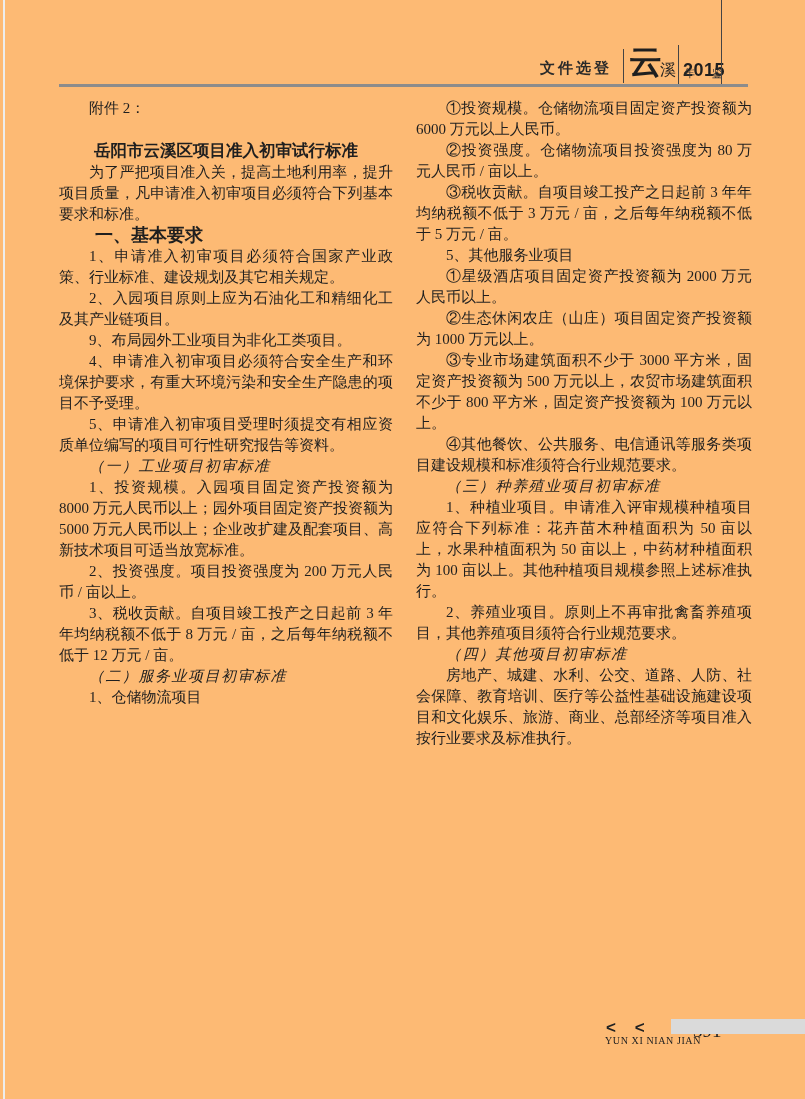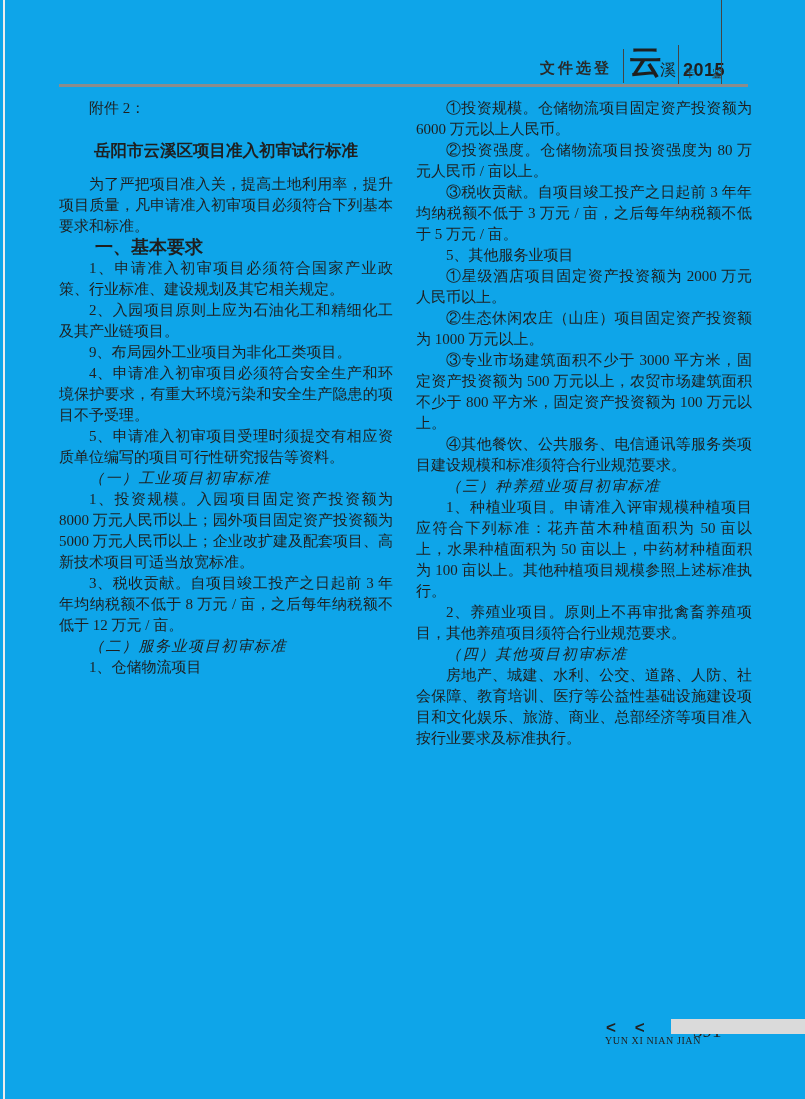--- a/index.html
+++ b/index.html
@@ -1,19 +1,19 @@
 <!DOCTYPE html>
 <html><head>
 <meta charset="utf-8">
 <style>
   html,body { margin:0; padding:0; background:#ffffff; }
   .page {
     position:relative;
     width:805px; height:1099px;
-    background:#0ea5e9;
+    background:#fdba74;
     overflow:hidden;
     color:#1f1f1f;
     font-family:"Liberation Serif","DejaVu Serif",serif;
   }
   .scan-edge {
     position:absolute; left:3px; top:0; width:2px; height:100%;
     background:#ededed;
   }
   
   .hdr-section {
@@ -55,21 +55,21 @@
     margin:0;
     font-size:15px; line-height:21px;
     text-align:justify;
     color:#1f1f1f;
   }
   .col p.attachment { text-indent:2em; margin-bottom:19px; }
   .col p.title {
     text-align:center; text-indent:0;
     font-family:"Liberation Sans","DejaVu Sans",sans-serif;
     font-weight:bold; font-size:16.5px; line-height:24px;
-    margin-bottom:12px;
+    margin-bottom:0;
   }
   .col p.h1 {
     text-indent:2em;
     font-family:"Liberation Sans","DejaVu Sans",sans-serif;
     font-weight:bold; font-size:18px;
   }
   .col p.kai {
     text-indent:2em; font-style:italic; letter-spacing:1.5px;
   }
   .col p.para { text-indent:2em; }
@@ -116,20 +116,21 @@
       <p class="title">岳阳市云溪区项目准入初审试行标准</p>
       <p class="para">为了严把项目准入关，提高土地利用率，提升项目质量，凡申请准入初审项目必须符合下列基本要求和标准。</p>
       <p class="h1">一、基本要求</p>
       <p class="para">1、申请准入初审项目必须符合国家产业政策、行业标准、建设规划及其它相关规定。</p>
       <p class="para">2、入园项目原则上应为石油化工和精细化工及其产业链项目。</p>
       <p class="para">9、布局园外工业项目为非化工类项目。</p>
       <p class="para">4、申请准入初审项目必须符合安全生产和环境保护要求，有重大环境污染和安全生产隐患的项目不予受理。</p>
       <p class="para">5、申请准入初审项目受理时须提交有相应资质单位编写的项目可行性研究报告等资料。</p>
       <p class="kai">（一）工业项目初审标准</p>
       <p class="para">1、投资规模。入园项目固定资产投资额为 8000 万元人民币以上；园外项目固定资产投资额为 5000 万元人民币以上；企业改扩建及配套项目、高新技术项目可适当放宽标准。</p>
+      <p class="para">2、投资强度。项目投资强度为 200 万元人民币 / 亩以上。</p>
       <p class="para">3、税收贡献。自项目竣工投产之日起前 3 年年均纳税额不低于 8 万元 / 亩，之后每年纳税额不低于 12 万元 / 亩。</p>
       <p class="kai">（二）服务业项目初审标准</p>
       <p class="para">1、仓储物流项目</p>
     </section>
   <section class="col col-right">
       <p class="para">①投资规模。仓储物流项目固定资产投资额为 6000 万元以上人民币。</p>
       <p class="para">②投资强度。仓储物流项目投资强度为 80 万元人民币 / 亩以上。</p>
       <p class="para">③税收贡献。自项目竣工投产之日起前 3 年年均纳税额不低于 3 万元 / 亩，之后每年纳税额不低于 5 万元 / 亩。</p>
       <p class="para">5、其他服务业项目</p>
       <p class="para">①星级酒店项目固定资产投资额为 2000 万元人民币以上。</p>

